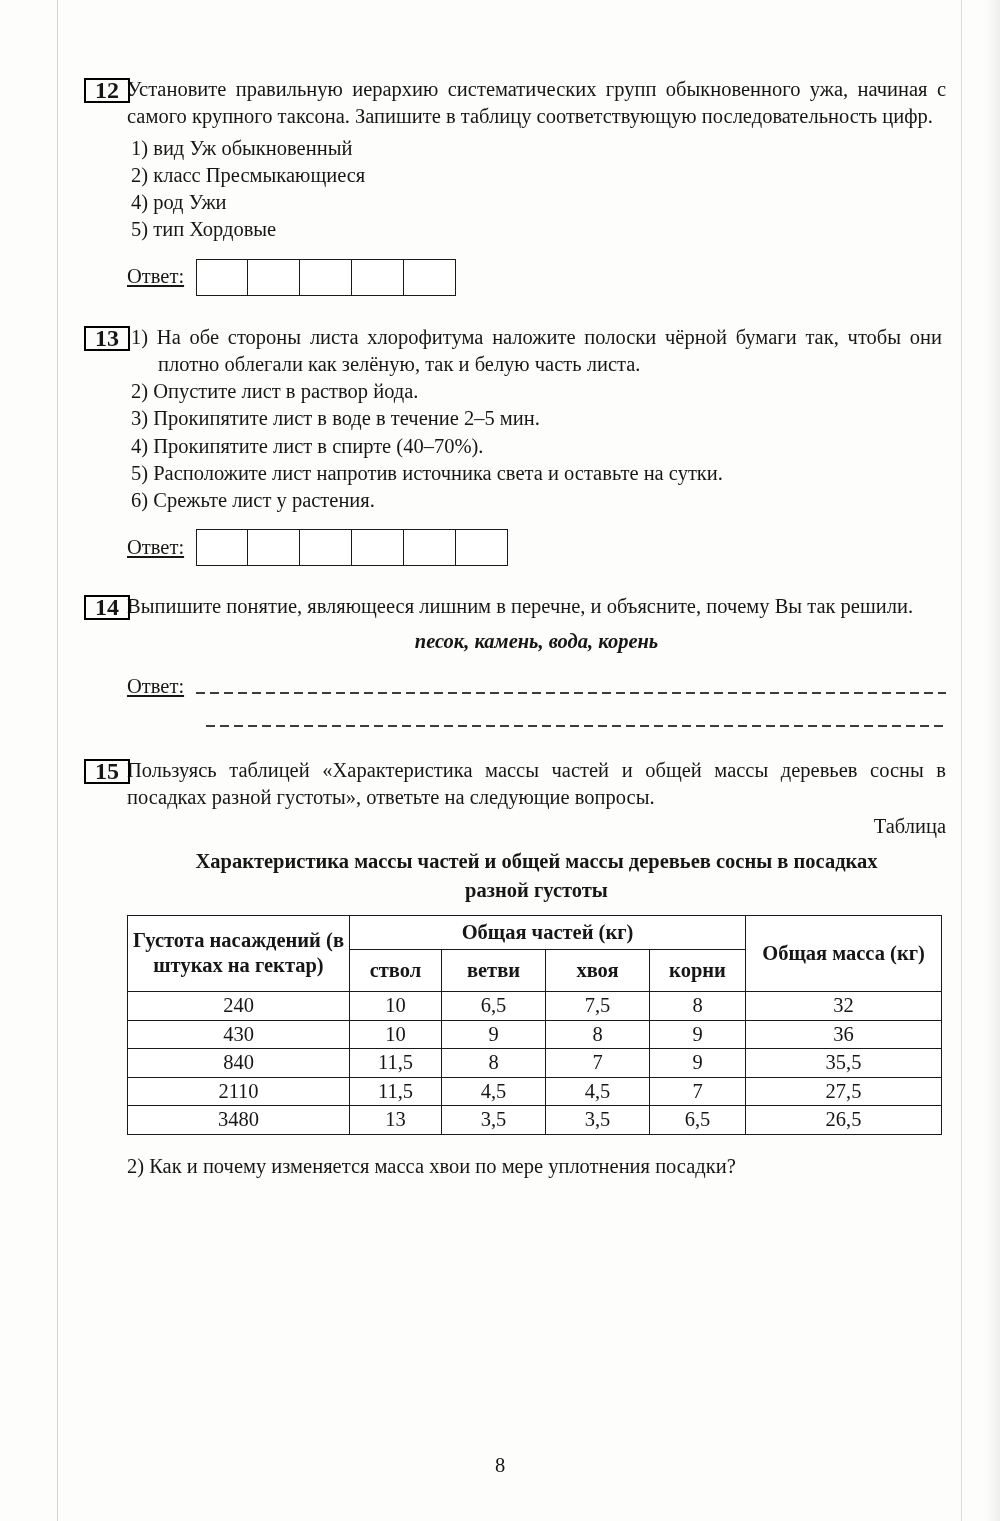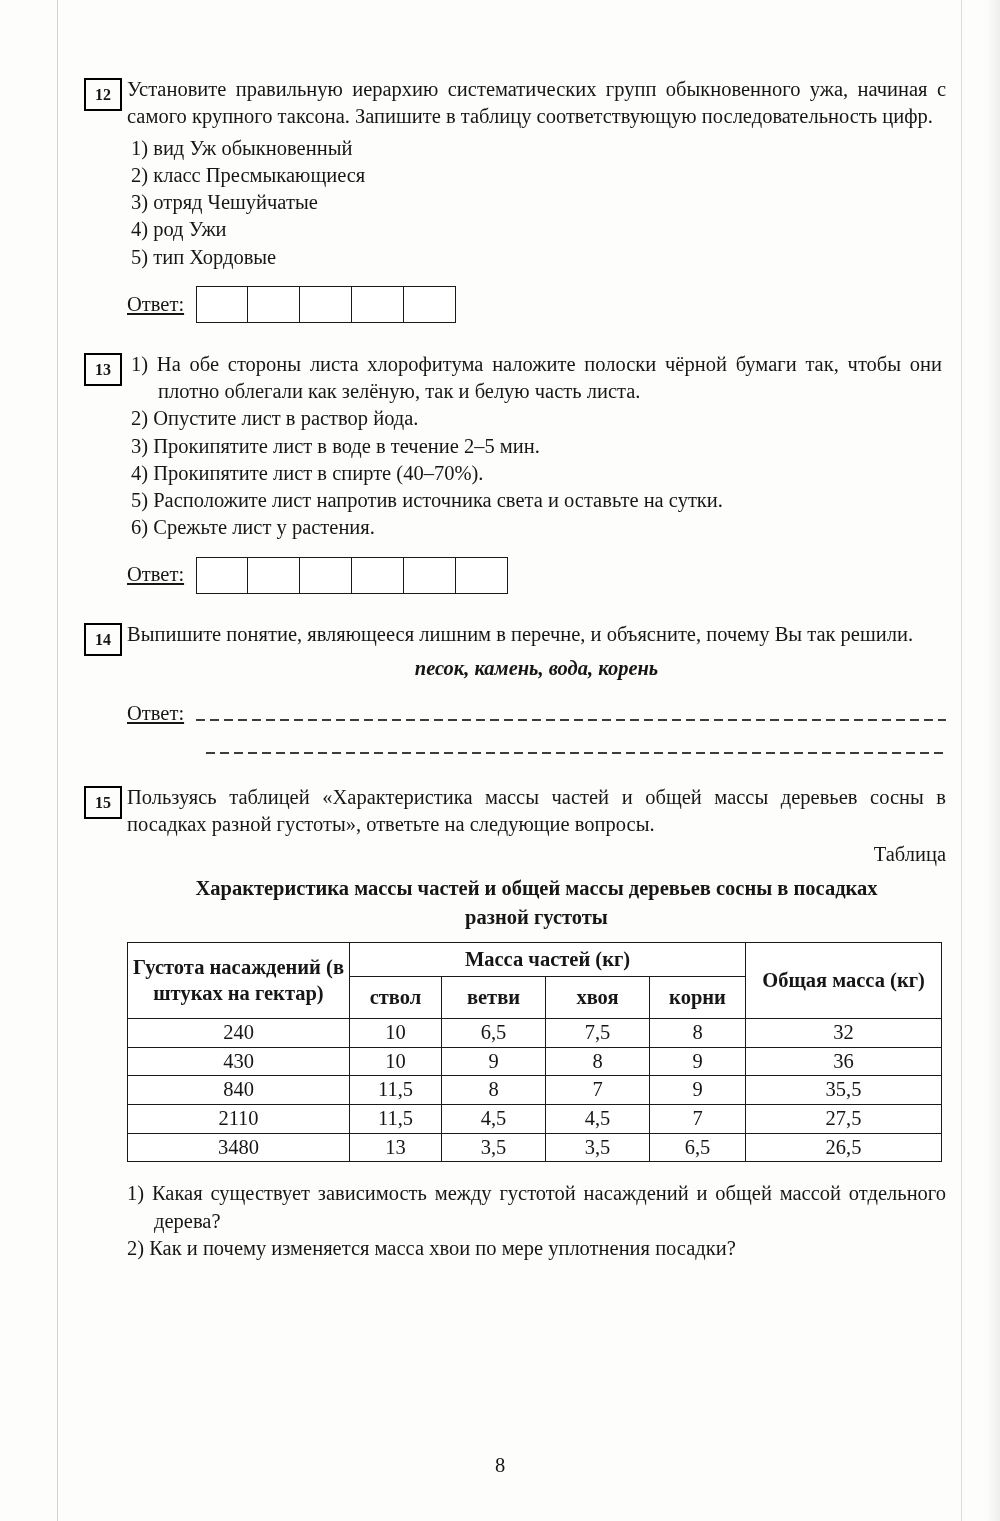--- a/index.html
+++ b/index.html
@@ -24,23 +24,23 @@
 
   .content { position: absolute; top: 76px; left: 86px; width: 860px; }
 
   .question { position: relative; padding-left: 41px; }
   .q13 { margin-top: 28px; }
   .q14 { margin-top: 27px; }
   .q15 { margin-top: 24px; }
 
   .q-num {
     position: absolute; left: -2px; top: 2px;
-    min-width: 37px; height: 33px; padding: 0 9px;
+    min-width: 37px; height: 25px; padding: 0 9px;
     border: 2px solid #000;
-    font-weight: bold; font-size: 16px; line-height: 21px;
+    font-weight: bold; font-size: 24px; line-height: 21px;
     display: flex; align-items: center; justify-content: center;
   }
   .q-text { margin: 0; text-align: justify; }
 
   .q-items { margin: 4px; padding: 0; list-style: none; }
   .q-items li { padding-left: 27px; text-indent: -27px; text-align: justify; }
 
   .answer-row { display: flex; align-items: center; margin-top: 15px; }
   .answer-label { margin-right: 12px; white-space: nowrap; text-decoration: underline; }
   .answer-grid { display: flex; }
@@ -85,21 +85,20 @@
   <div class="edge-shade"></div>
 
   <div class="content">
 
     <section class="question q12">
       <span class="q-num">12</span>
       <p class="q-text">Установите правильную иерархию систематических групп обыкновенного ужа, начиная с самого крупного таксона. Запишите в таблицу соответствующую последовательность цифр.</p>
       <ul class="q-items">
         <li>1) вид Уж обыкновенный</li>
         <li>2) класс Пресмыкающиеся</li>
-        <li>3) отряд Чешуйчатые</li>
         <li>4) род Ужи</li>
         <li>5) тип Хордовые</li>
       </ul>
       <div class="answer-row">
         <span class="answer-label">Ответ:</span>
         <div class="answer-grid">
           <span class="acell"></span>
           <span class="acell"></span>
           <span class="acell"></span>
           <span class="acell"></span>
@@ -157,21 +156,21 @@
           <col class="c0">
             <col class="c1">
             <col class="c2">
             <col class="c3">
             <col class="c4">
             <col class="c5">
         </colgroup>
         <thead>
           <tr>
             <th rowspan="2">Густота насаждений (в штуках на гектар)</th>
-            <th colspan="4">Масса частей (кг)</th>
+            <th colspan="4">Общая частей (кг)</th>
             <th rowspan="2">Общая масса (кг)</th>
           </tr>
           <tr>
             <th class="sub">ствол</th>
             <th class="sub">ветви</th>
             <th class="sub">хвоя</th>
             <th class="sub">корни</th>
           </tr>
         </thead>
         <tbody>
@@ -212,21 +211,20 @@
             <td>13</td>
             <td>3,5</td>
             <td>3,5</td>
             <td>6,5</td>
             <td>26,5</td>
           </tr>
         </tbody>
       </table>
 
       <ul class="subq">
-        <li>1) Какая существует зависимость между густотой насаждений и общей массой отдельного дерева?</li>
         <li>2) Как и почему изменяется масса хвои по мере уплотнения посадки?</li>
       </ul>
     </section>
 
   </div>
 
   <div class="page-number">8</div>
 </div>
 
 </body></html>

